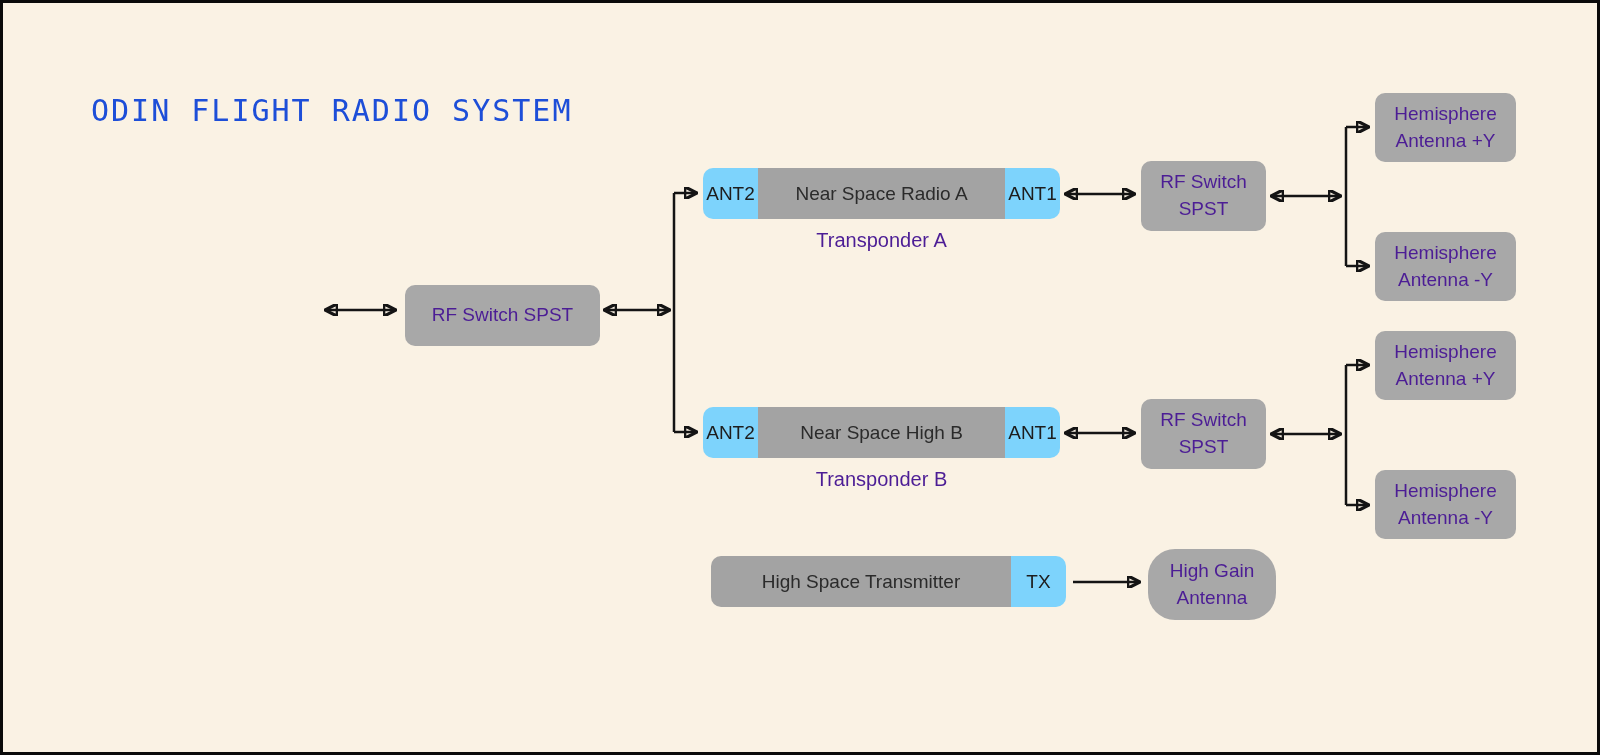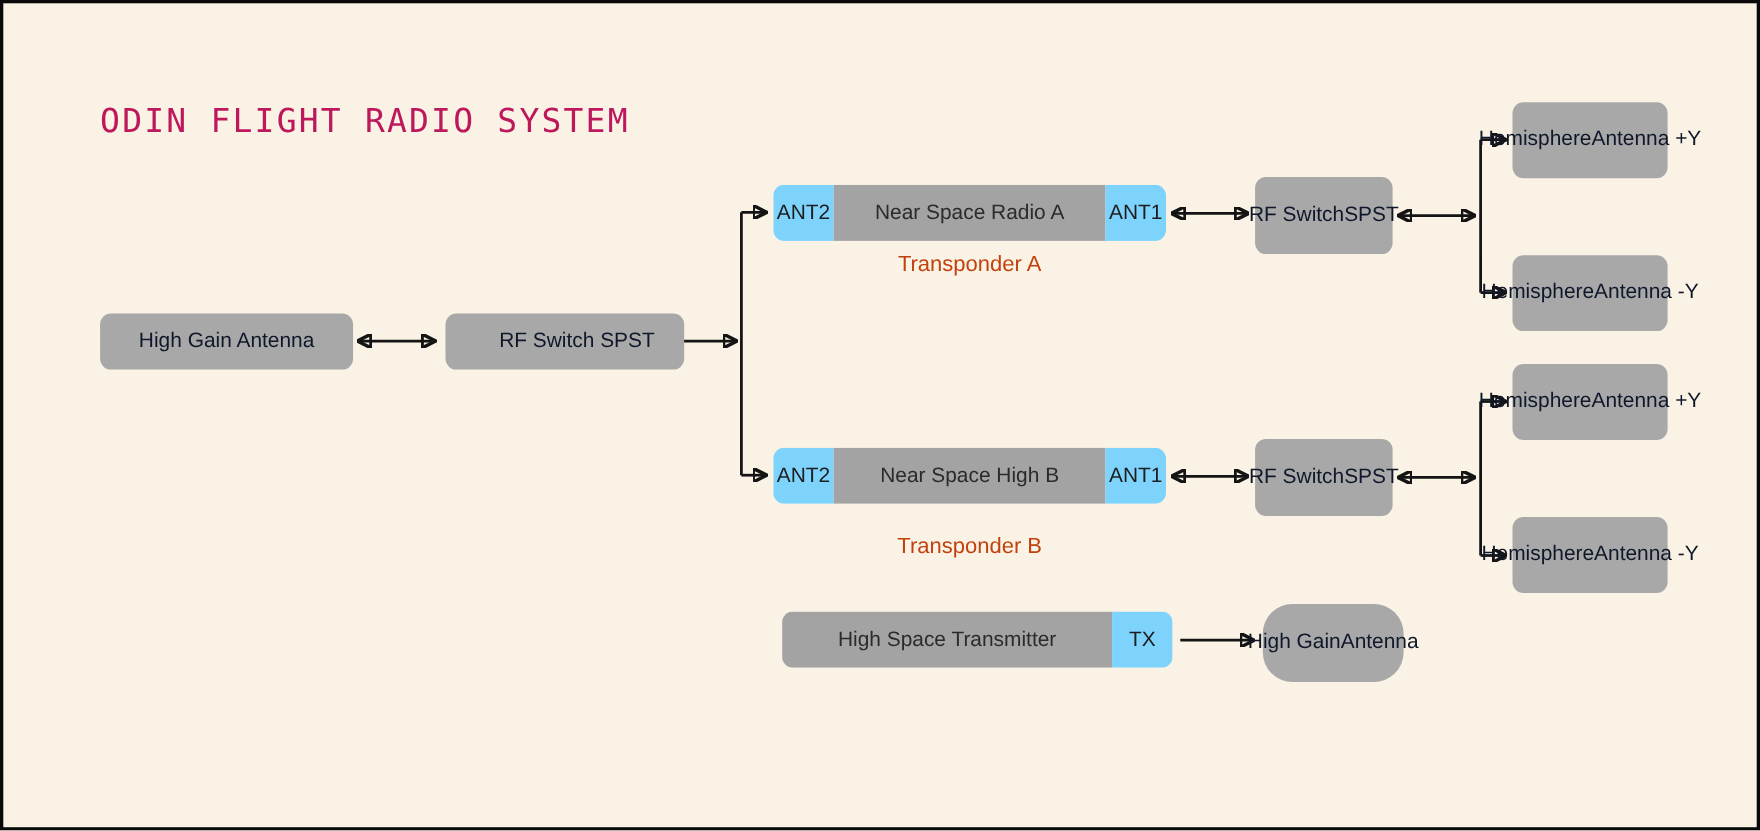--- a/index.html
+++ b/index.html
@@ -9,40 +9,40 @@
     background:#FAF2E4;
     border:3px solid #0a0a0a;
     box-sizing:border-box;
     overflow:hidden;
     font-family:"Liberation Sans", sans-serif;
   }
   #title{
     position:absolute;left:88px;top:90px;
     font-family:"DejaVu Sans Mono", monospace;
     font-size:30px;font-weight:500;letter-spacing:2px;
-    color:#be185d;white-space:nowrap;
+    color:#1d4ed8;white-space:nowrap;
   }
   .box{
     position:absolute;
     background:#A8A8A8;
     border-radius:10px;
-    display:flex;flex-direction:row;align-items:center;justify-content:center;
-    color:#0f172a;font-size:19px;text-align:center;line-height:1.4;
+    display:flex;flex-direction:column;align-items:center;justify-content:center;
+    color:#4c1d95;font-size:19px;text-align:center;line-height:1.4;
     white-space:nowrap;
   }
   .composite{
     position:absolute;display:flex;flex-direction:row;
     border-radius:10px;overflow:hidden;
     font-size:19px;color:#2b2b2b;
   }
   .seg{display:flex;align-items:center;justify-content:center;white-space:nowrap;}
   .seg-orange{background:#7dd3fc;color:#1d1d1d;width:55px;flex:0 0 55px;}
   .seg-gray{background:#a3a3a3;flex:1 1 auto;}
   .caption{
-    position:absolute;text-align:center;font-size:20px;color:#c2410c;white-space:nowrap;
+    position:absolute;text-align:center;font-size:20px;color:#4c1d95;white-space:nowrap;
   }
   svg.wires{position:absolute;left:0;top:0;pointer-events:none;}
   svg.wires path{stroke:#141414;stroke-width:2.5;fill:none;}
 </style>
 </head>
 <body>
 
 <div id="canvas">
 
   <div id="title">ODIN FLIGHT RADIO SYSTEM</div>
@@ -68,25 +68,22 @@
 
     <path d="M1063,430 L1131,430" marker-start="url(#arr)" marker-end="url(#arr)"></path>
     <path d="M1269,431 L1337,431" marker-start="url(#arr)" marker-end="url(#arr)"></path>
     <path d="M1343,362 L1343,502"></path>
     <path d="M1343,362 L1365,362" marker-end="url(#arr)"></path>
     <path d="M1343,502 L1365,502" marker-end="url(#arr)"></path>
 
     <path d="M1070,579 L1136,579" marker-end="url(#arr)"></path>
   </svg>
 
-  <div class="box" style="left:88px;top:282px;width:230px;height:51px;">
-    <span>High Gain Antenna</span>
-  </div>
 
-  <div class="box" style="left:402px;top:282px;width:195px;height:51px;padding-left:22px;">
+  <div class="box" style="left:402px;top:282px;width:195px;height:61px;">
     <span>RF Switch SPST</span>
   </div>
 
   <div class="composite" style="left:700px;top:165px;width:357px;height:51px;">
     <div class="seg seg-orange">
       <span>ANT2</span>
     </div>
     <div class="seg seg-gray">
       <span>Near Space Radio A</span>
     </div>
@@ -115,21 +112,21 @@
     <div class="seg seg-orange">
       <span>ANT2</span>
     </div>
     <div class="seg seg-gray">
       <span>Near Space High B</span>
     </div>
     <div class="seg seg-orange">
       <span>ANT1</span>
     </div>
   </div>
-  <div class="caption" style="left:700px;top:483px;width:357px;">Transponder B</div>
+  <div class="caption" style="left:700px;top:465px;width:357px;">Transponder B</div>
 
   <div class="box" style="left:1138px;top:396px;width:125px;height:70px;">
     <span>RF Switch</span>
     <span>SPST</span>
   </div>
 
   <div class="box" style="left:1372px;top:328px;width:141px;height:69px;">
     <span>Hemisphere</span>
     <span>Antenna +Y</span>
   </div>

